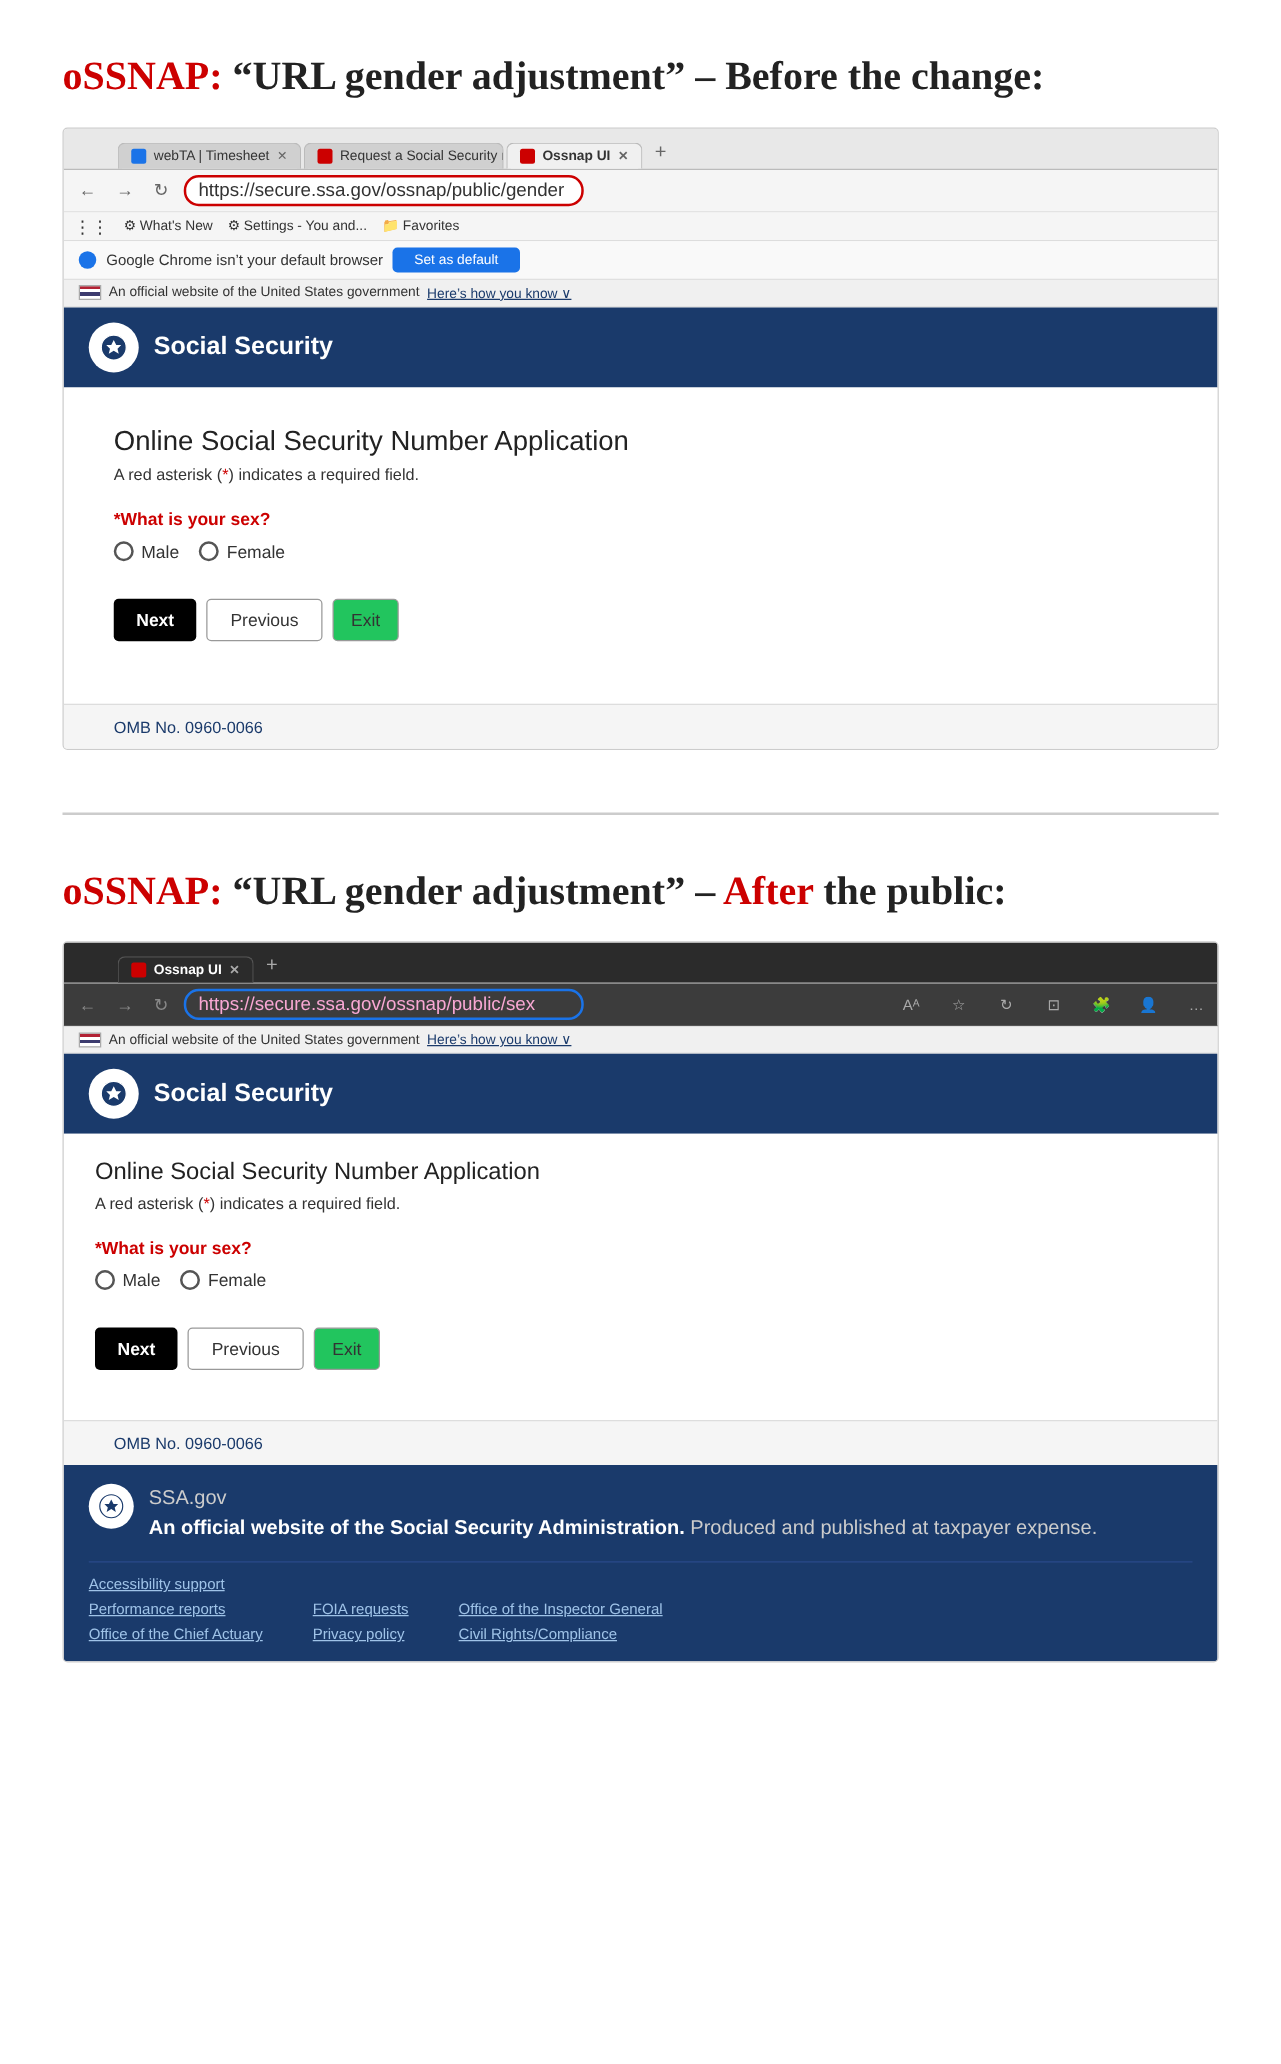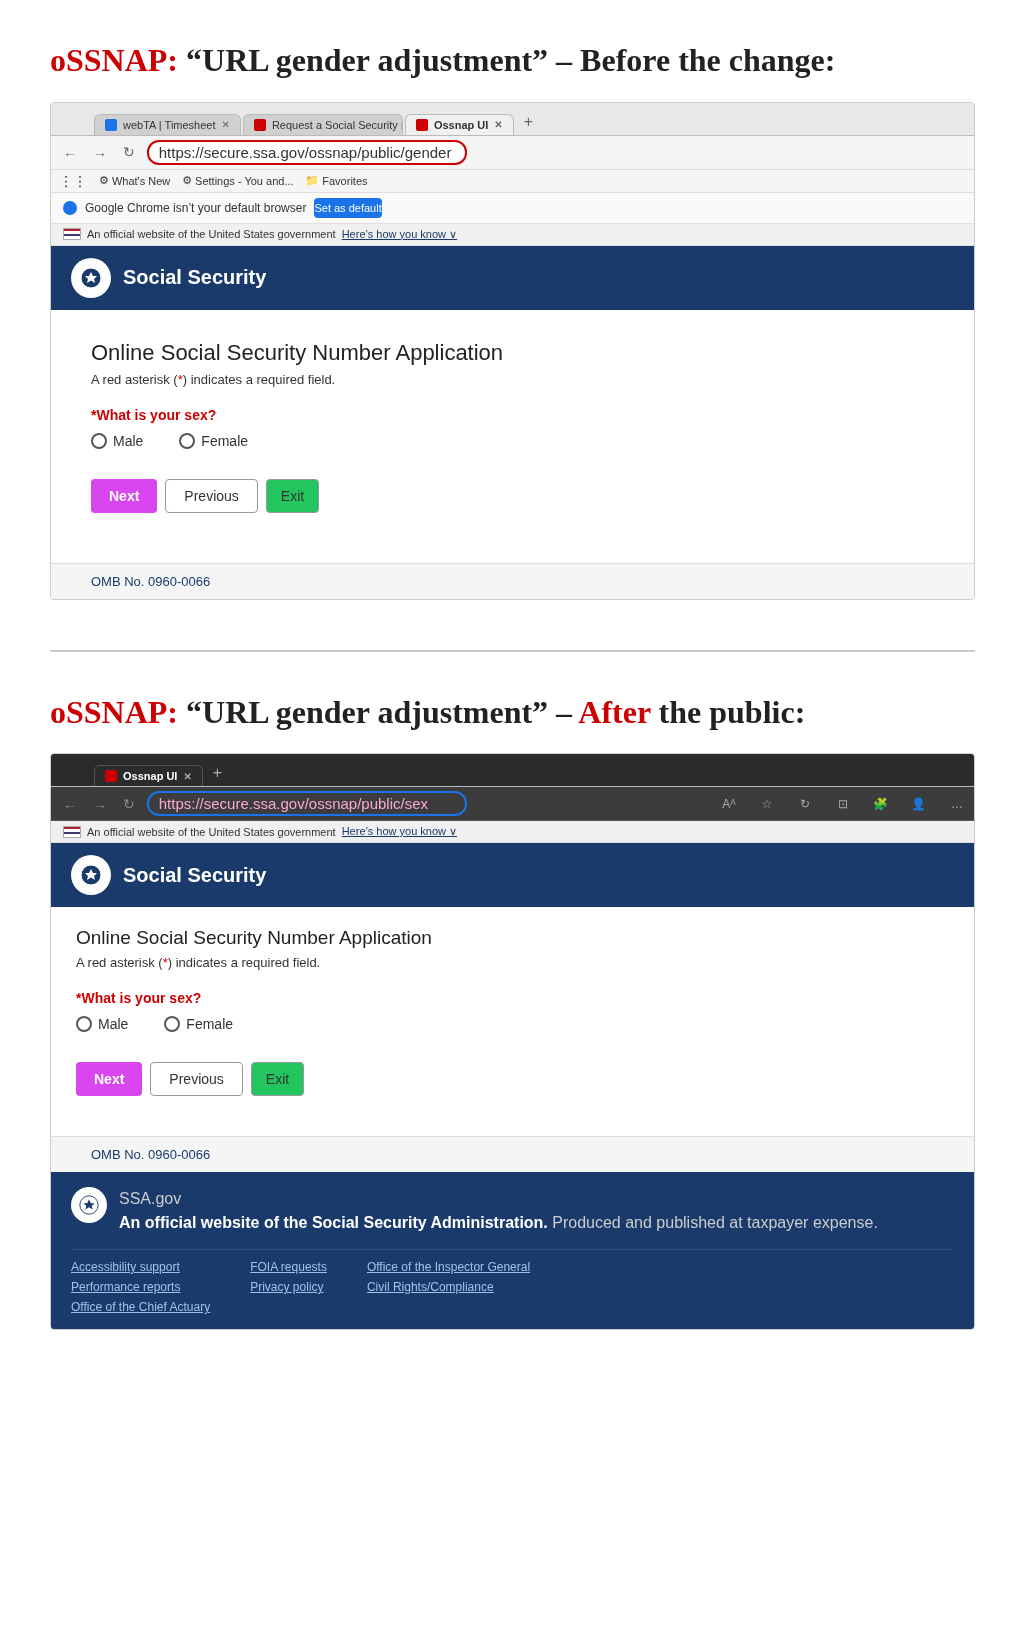--- a/index.html
+++ b/index.html
@@ -145,21 +145,21 @@
       color: #333;
       display: flex;
       align-items: center;
       gap: 8px;
     }
     .btn-set-default {
       background: #1a73e8;
       color: #fff;
       border: none;
       border-radius: 4px;
-      padding: 4px 0;
+      padding: 4px 17px;
       font-size: 11px;
       cursor: pointer;
     }
 
     
     .gov-banner {
       background: #f0f0f0;
       padding: 4px 12px;
       font-size: 11px;
       color: #333;
@@ -231,21 +231,21 @@
       font-weight: bold;
       color: #333;
       margin-bottom: 10px;
       font-family: Arial, sans-serif;
     }
     .ssa-question span {
       color: #cc0000;
     }
     .ssa-radio-group {
       display: flex;
-      gap: 36px;
+      gap: 16px;
       margin-bottom: 30px;
     }
     .ssa-radio-option {
       display: flex;
       align-items: center;
       gap: 6px;
       font-size: 14px;
       font-family: Arial, sans-serif;
       color: #333;
     }
@@ -256,21 +256,21 @@
       border: 2px solid #555;
       background: #fff;
       display: inline-block;
     }
     .ssa-buttons {
       display: flex;
       gap: 8px;
       margin-bottom: 20px;
     }
     .btn-next {
-      background: #d946ef;
+      background: #000000;
       color: #fff;
       border: none;
       padding: 8px 18px;
       font-size: 14px;
       border-radius: 4px;
       cursor: pointer;
       font-family: Arial, sans-serif;
       font-weight: bold;
     }
     .btn-previous {
@@ -335,20 +335,21 @@
       line-height: 1.5;
     }
     .ssa-dark-footer-text strong {
       color: #fff;
     }
     .ssa-dark-footer-links {
       display: flex;
       gap: 40px;
       padding-top: 10px;
       border-top: 1px solid #2a4a8b;
+      align-items: flex-end;
     }
     .ssa-dark-footer-col {
       display: flex;
       flex-direction: column;
       gap: 6px;
     }
     .ssa-dark-footer-link {
       color: #9fc3e8;
       font-size: 12px;
       text-decoration: underline;

